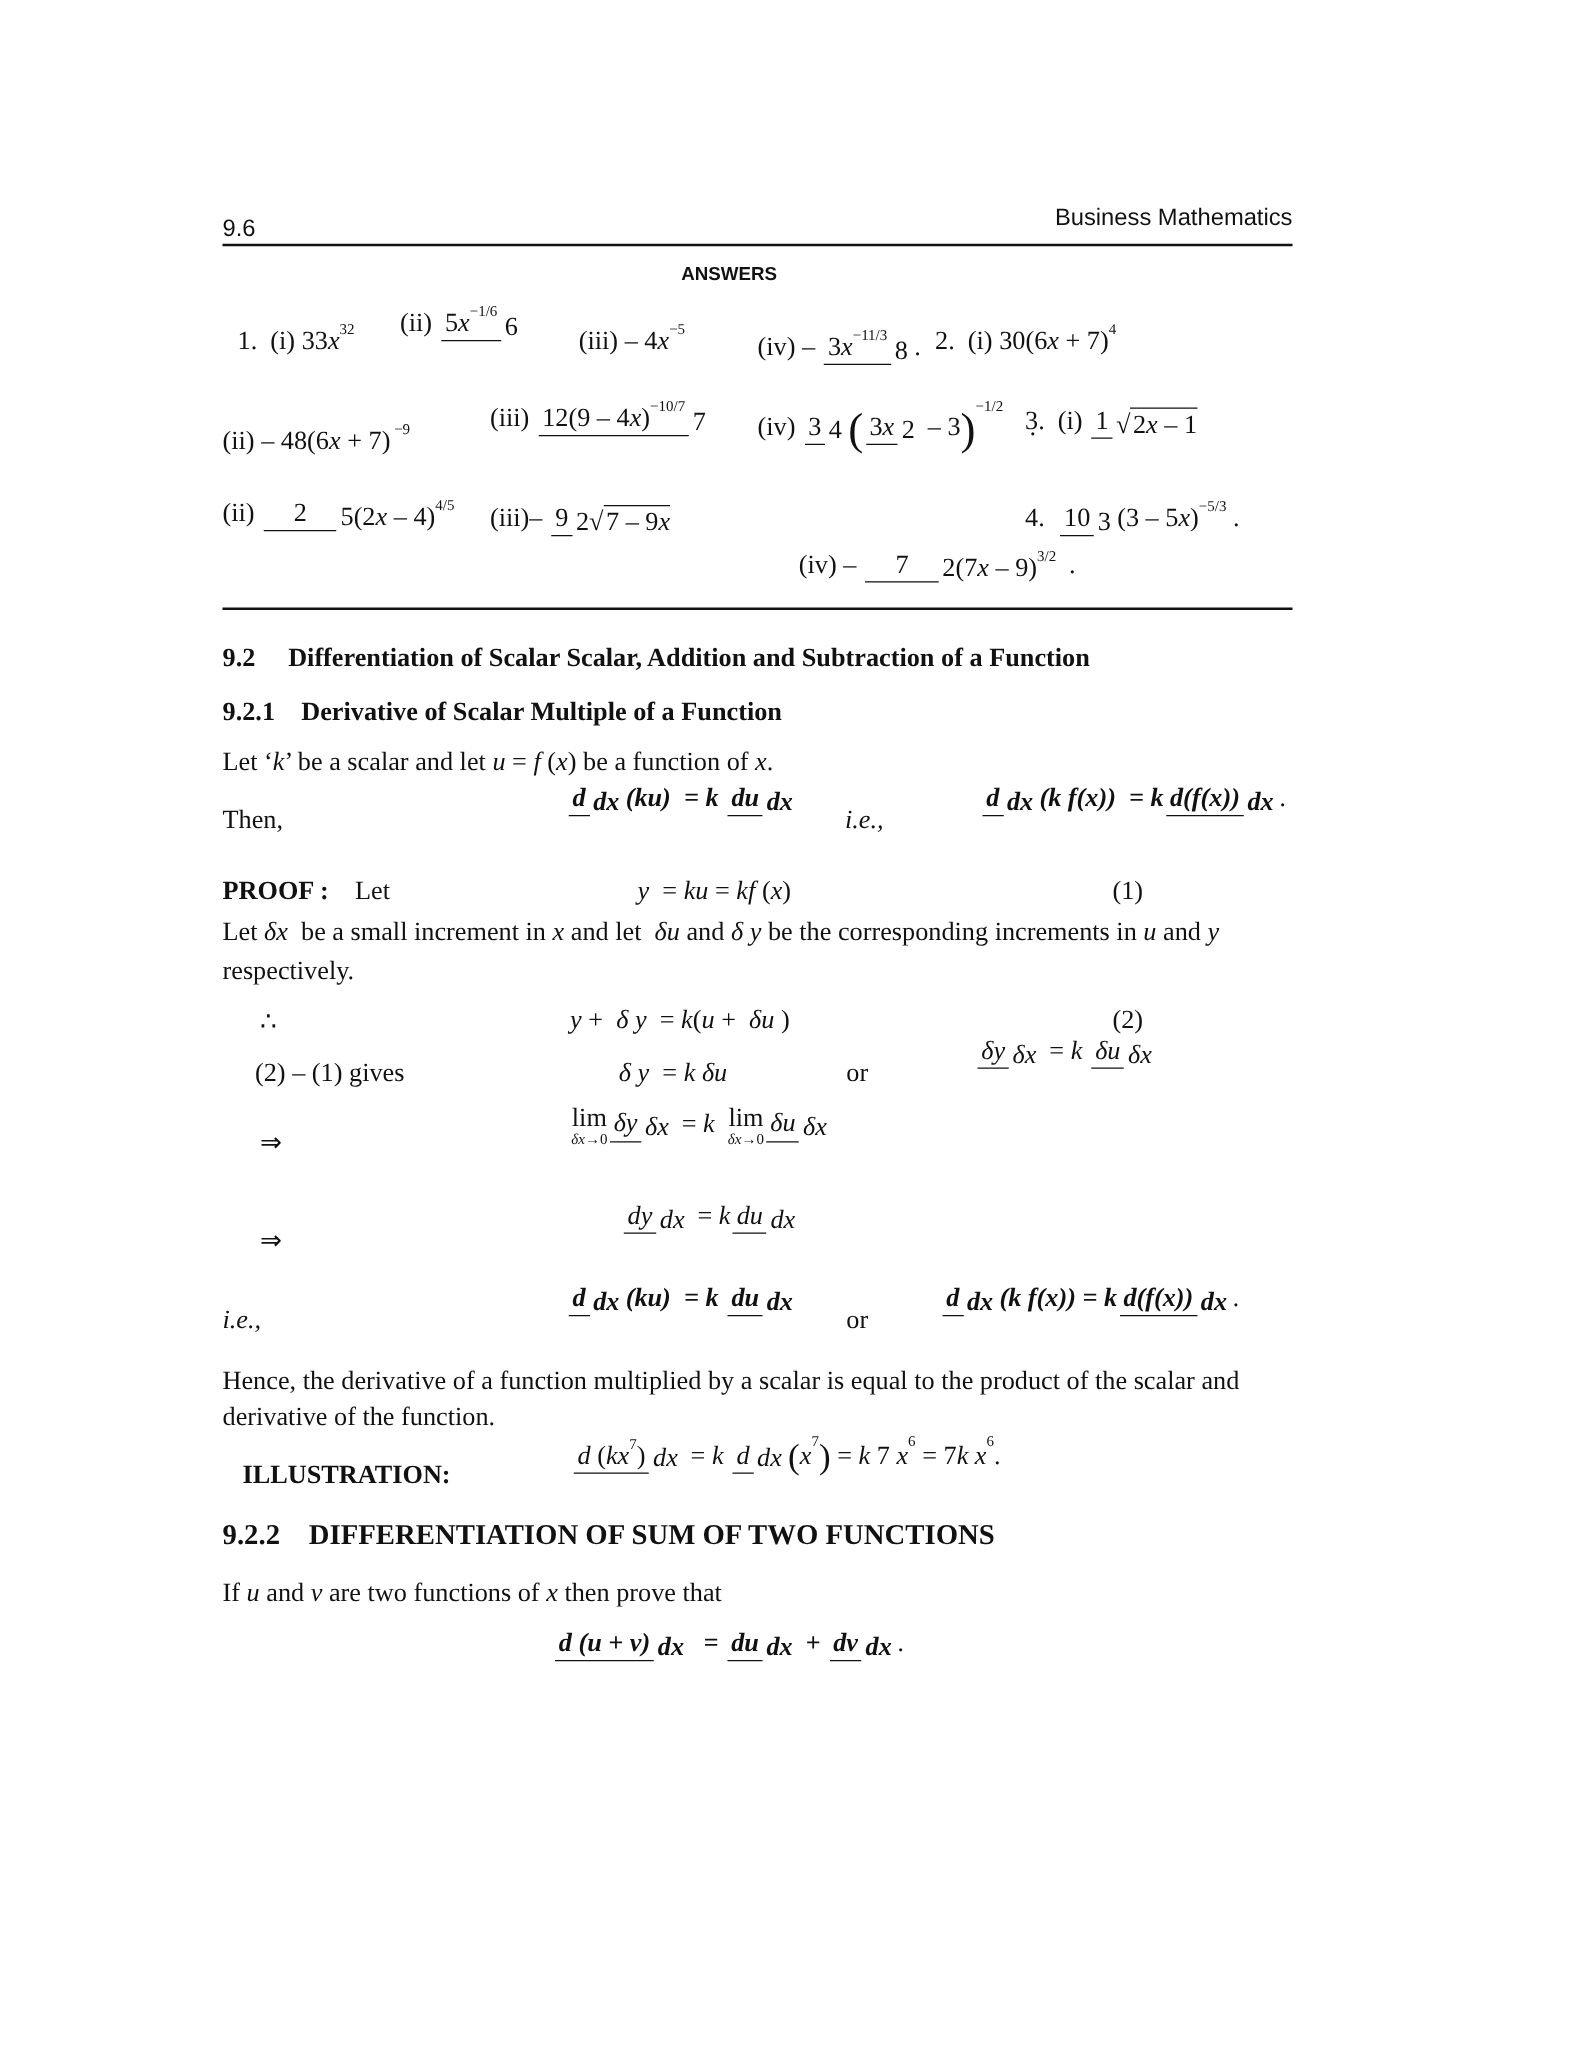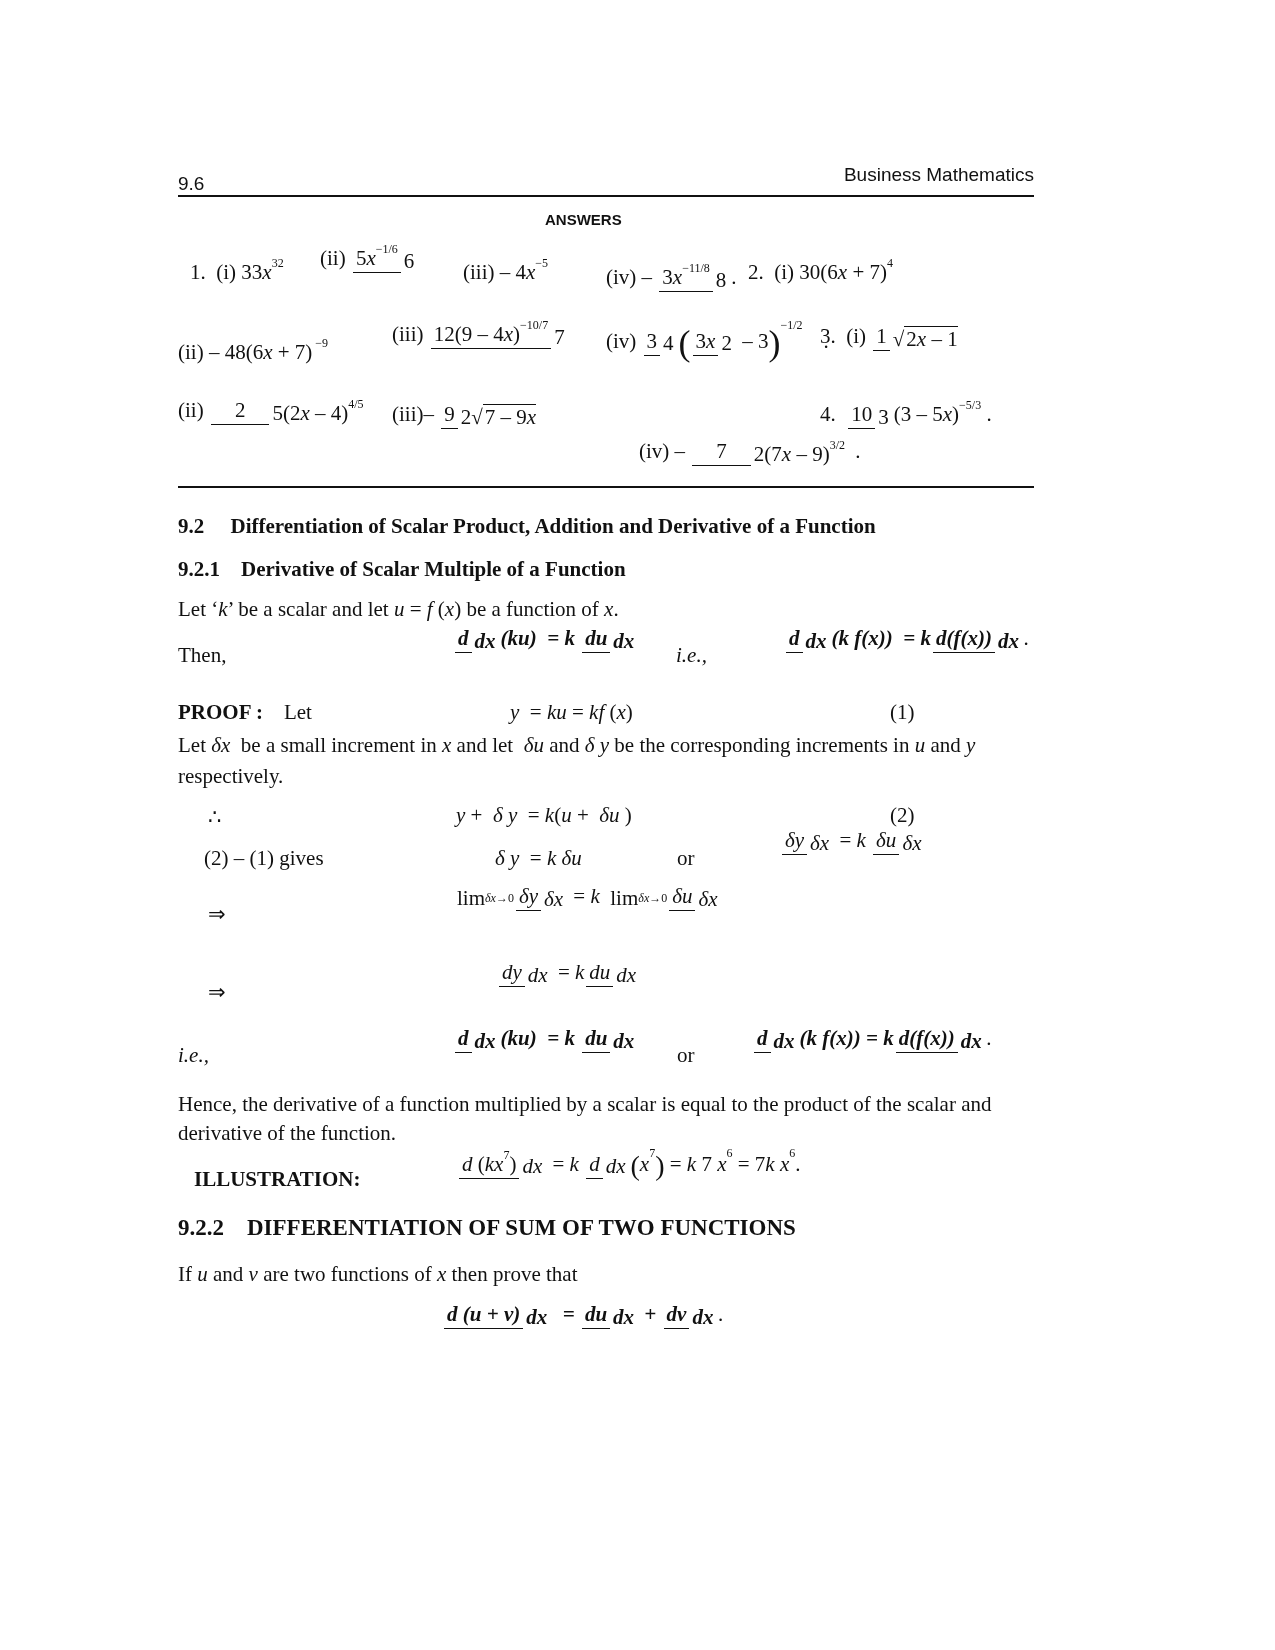--- a/index.html
+++ b/index.html
@@ -8,41 +8,41 @@
   .abs { position:absolute; white-space:nowrap; }
   .sans { font-family:"Liberation Sans", sans-serif; }
   .hr { position:absolute; left:178px; width:856px; background:#111; }
   i { font-style:italic; }
   b { font-weight:bold; }
   sup { font-size:12px; vertical-align:top; position:relative; top:-4px; }
   .frac { display:inline-flex; flex-direction:row; align-items:center; vertical-align:middle; margin:0 2px; }
   .frac .num { padding:0 3px 2px; border-bottom:1.3px solid #111; line-height:1.1; }
   .frac .den { padding:2px 3px 0; line-height:1.1; }
   .sqrt { border-top:1.3px solid #111; padding-left:2px; }
-  .lim { display:inline-flex; flex-direction:row; align-items:center; vertical-align:middle; line-height:1; }
+  .lim { display:inline-flex; flex-direction:column; align-items:center; vertical-align:middle; line-height:1; }
   .lim .sub { font-size:12px; }
   .bi { font-weight:bold; font-style:italic; }
 </style>
 </head>
 <body>
 
 <div class="abs sans" style="left:178px;top:173px;font-size:19px;">9.6</div>
 <div class="abs sans" style="right:241px;top:164px;font-size:19px;">Business Mathematics</div>
 <div class="hr" style="top:195px;height:2px;"></div>
 
 <div class="abs sans" style="left:545px;top:211px;font-size:15px;font-weight:bold;">ANSWERS</div>
 
 <div class="abs" style="left:190px;top:260px;">1.&nbsp; (i) 33<i>x</i><sup>32</sup></div>
 <div class="abs" style="left:320px;top:246px;">(ii) <span class="frac">
       <span class="num">5<i>x</i><sup>−1/6</sup></span>
       <span class="den">6</span>
     </span></div>
 <div class="abs" style="left:463px;top:260px;">(iii) – 4<i>x</i><sup>−5</sup></div>
 <div class="abs" style="left:606px;top:246px;margin-top:19px;">(iv) – <span class="frac">
-      <span class="num">3<i>x</i><sup>−11/8</sup></span>
+      <span class="num">3<i>x</i><sup>−11/3</sup></span>
       <span class="den">8</span>
     </span>.</div>
 <div class="abs" style="left:748px;top:260px;">2.&nbsp; (i) 30(6<i>x</i> + 7)<sup>4</sup></div>
 
 <div class="abs" style="left:178px;top:340px;">(ii) – 48(6<i>x</i> + 7)<sup> −9</sup></div>
 <div class="abs" style="left:392px;top:322px;">(iii) <span class="frac">
       <span class="num">12(9 – 4<i>x</i>)<sup>−10/7</sup></span>
       <span class="den">7</span>
     </span></div>
 <div class="abs" style="left:606px;top:322px;">(iv) <span class="frac">
@@ -71,21 +71,21 @@
     </span> .</div>
 <div class="abs" style="left:820px;top:402px;">4.&nbsp; <span class="frac">
       <span class="num">10</span>
       <span class="den">3</span>
     </span>(3 – 5<i>x</i>)<sup>−5/3</sup> .</div>
 
 <div class="hr" style="top:486px;height:2px;"></div>
 
 <div class="abs" style="left:178px;top:514px;font-size:21px;font-weight:bold;">
   <span>9.2</span>&nbsp;&nbsp;&nbsp;&nbsp;
-  <span>Differentiation of Scalar Product, Addition and Derivative of a Function</span>
+  <span>Differentiation of Scalar Scalar, Addition and Subtraction of a Function</span>
 </div>
 
 <div class="abs" style="left:178px;top:557px;font-size:21px;font-weight:bold;">
   <span>9.2.1</span>&nbsp;&nbsp;&nbsp;
   <span>Derivative of Scalar Multiple of a Function</span>
 </div>
 <div class="abs" style="left:178px;top:597px;">Let ‘<i>k</i>’ be a scalar and let <i>u</i> = <i>f</i> (<i>x</i>) be a function of <i>x</i>.</div>
 
 <div class="abs" style="left:178px;top:643px;">Then,</div>
 <div class="abs bi" style="left:453px;top:626px;"><span class="frac">

